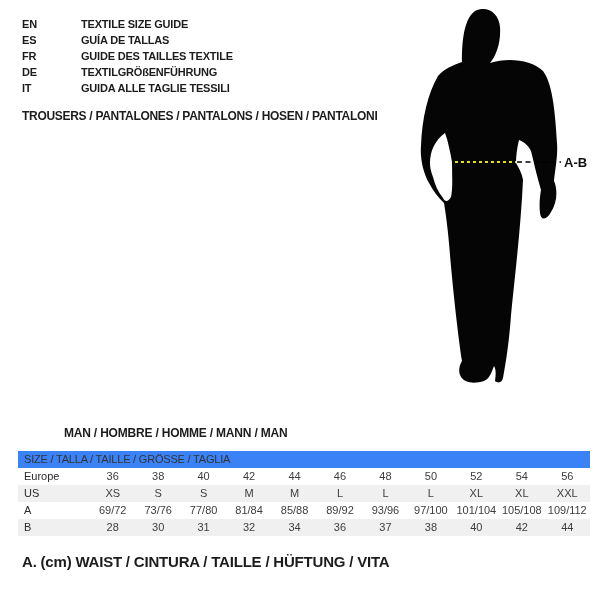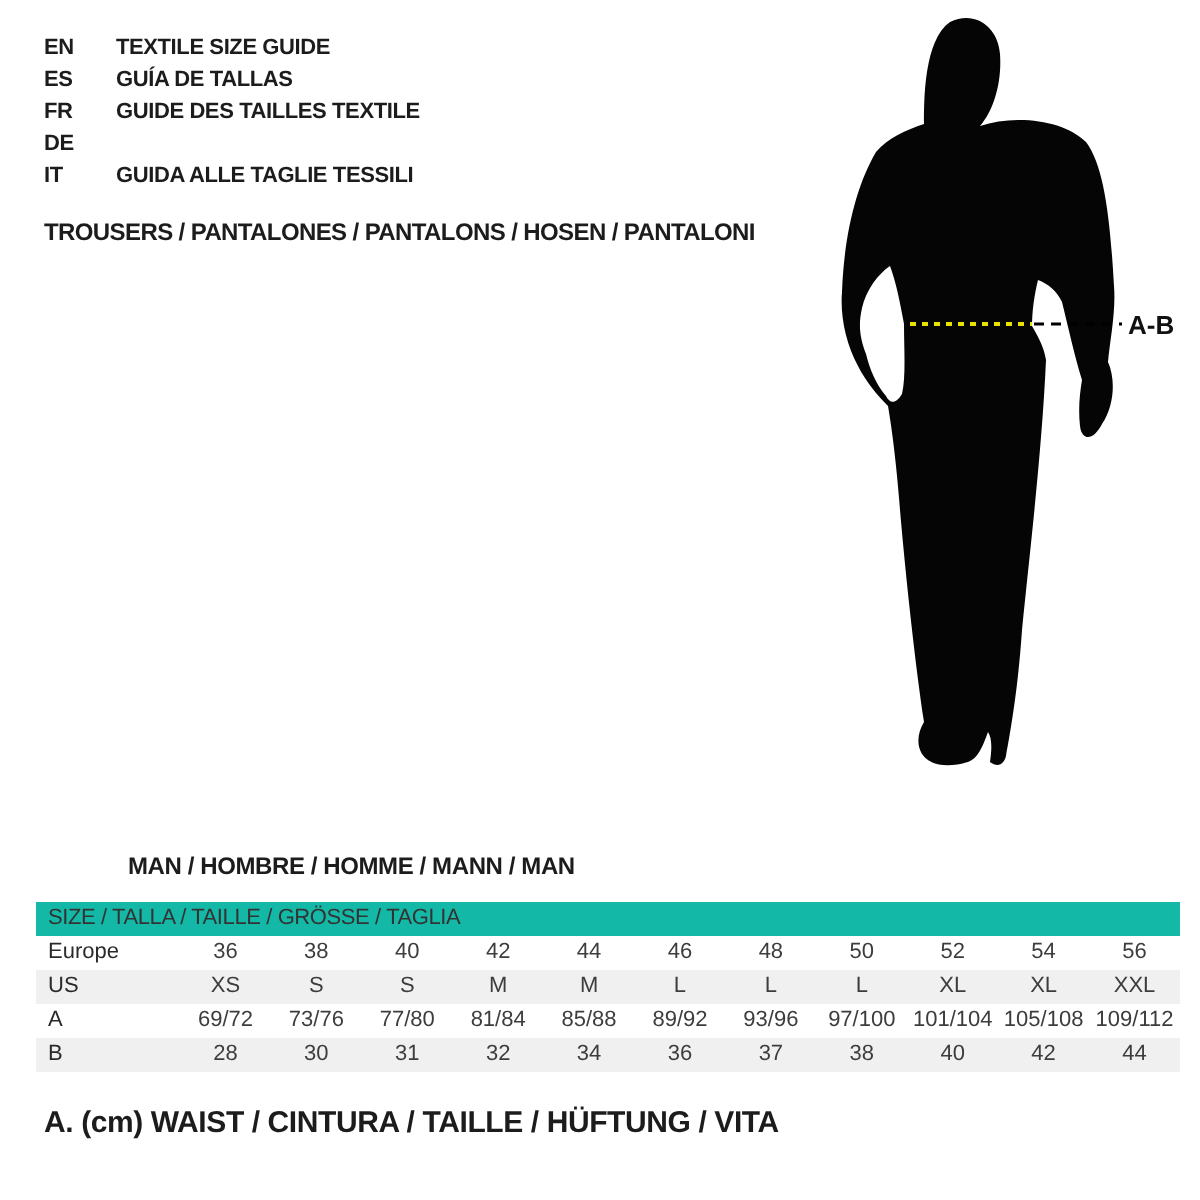--- a/index.html
+++ b/index.html
@@ -3,38 +3,38 @@
 <meta charset="utf-8">
 <style>
   * { margin:0; padding:0; box-sizing:border-box; }
   html,body { background:#ffffff; }
   .canvas {
     position:relative; width:600px; height:600px; background:#ffffff;
     font-family:"Liberation Sans", sans-serif; color:#1c1c1c; overflow:hidden;
   }
   
   .lang-block { position:absolute; left:22px; top:16px; }
-  .lang-row { display:flex; height:16px; line-height:16px; }
+  .lang-row { display:flex; height:16px; line-height:16px;gap:23px; }
   .lang-code { width:36px; font-size:11px; font-weight:bold; letter-spacing:-0.2px; }
   .lang-label { font-size:11px; font-weight:bold; letter-spacing:-0.2px; white-space:nowrap; }
   .category {
     position:absolute; left:22px; top:108px; height:16px; line-height:16px;
     font-size:12px; font-weight:bold; letter-spacing:-0.3px; white-space:nowrap;
   }
   
   .figure-wrap { position:absolute; left:400px; top:0; width:200px; height:400px;text-decoration:underline; }
   
   .section-title {
     position:absolute; left:20px; top:425px; height:16px; line-height:16px;
     font-size:12px; font-weight:bold; letter-spacing:-0.2px; white-space:nowrap;padding-left:44px;
   }
   
   .size-table { position:absolute; left:18px; top:451px; width:572px; }
   .thead {
-    height:17px; line-height:17px; background:#14b8a6; color:#333333;
+    height:17px; line-height:17px; background:#3b82f6; color:#333333;
     font-size:11px; padding-left:6px; letter-spacing:-0.2px; white-space:nowrap;
   }
   .trow { display:grid; grid-template-columns:72px repeat(11, 1fr); height:17px; line-height:17px; }
   .trow.alt { background:#f0f0f0; }
   .rlabel { font-size:11px; color:#2a2a2a; padding-left:6px; text-align:left; }
   .cell { font-size:11px; color:#3d3d3d; text-align:center; white-space:nowrap; }
   
   .footnotes { position:absolute; left:22px; top:554px; }
   .footnote { height:16px; line-height:16px; font-size:15px; font-weight:bold; letter-spacing:-0.2px; white-space:nowrap; }
 </style>
@@ -51,20 +51,21 @@
     <div class="lang-row">
       <span class="lang-code">ES</span>
       <span class="lang-label">GUÍA DE TALLAS</span>
     </div>
     <div class="lang-row">
       <span class="lang-code">FR</span>
       <span class="lang-label">GUIDE DES TAILLES TEXTILE</span>
     </div>
     <div class="lang-row">
       <span class="lang-code">DE</span>
+      <span class="lang-label">TEXTILGRÖßENFÜHRUNG</span>
     </div>
     <div class="lang-row">
       <span class="lang-code">IT</span>
       <span class="lang-label">GUIDA ALLE TAGLIE TESSILI</span>
     </div>
   </div>
 
   <div class="category">TROUSERS / PANTALONES / PANTALONS / HOSEN / PANTALONI</div>
 
   <div class="figure-wrap">

